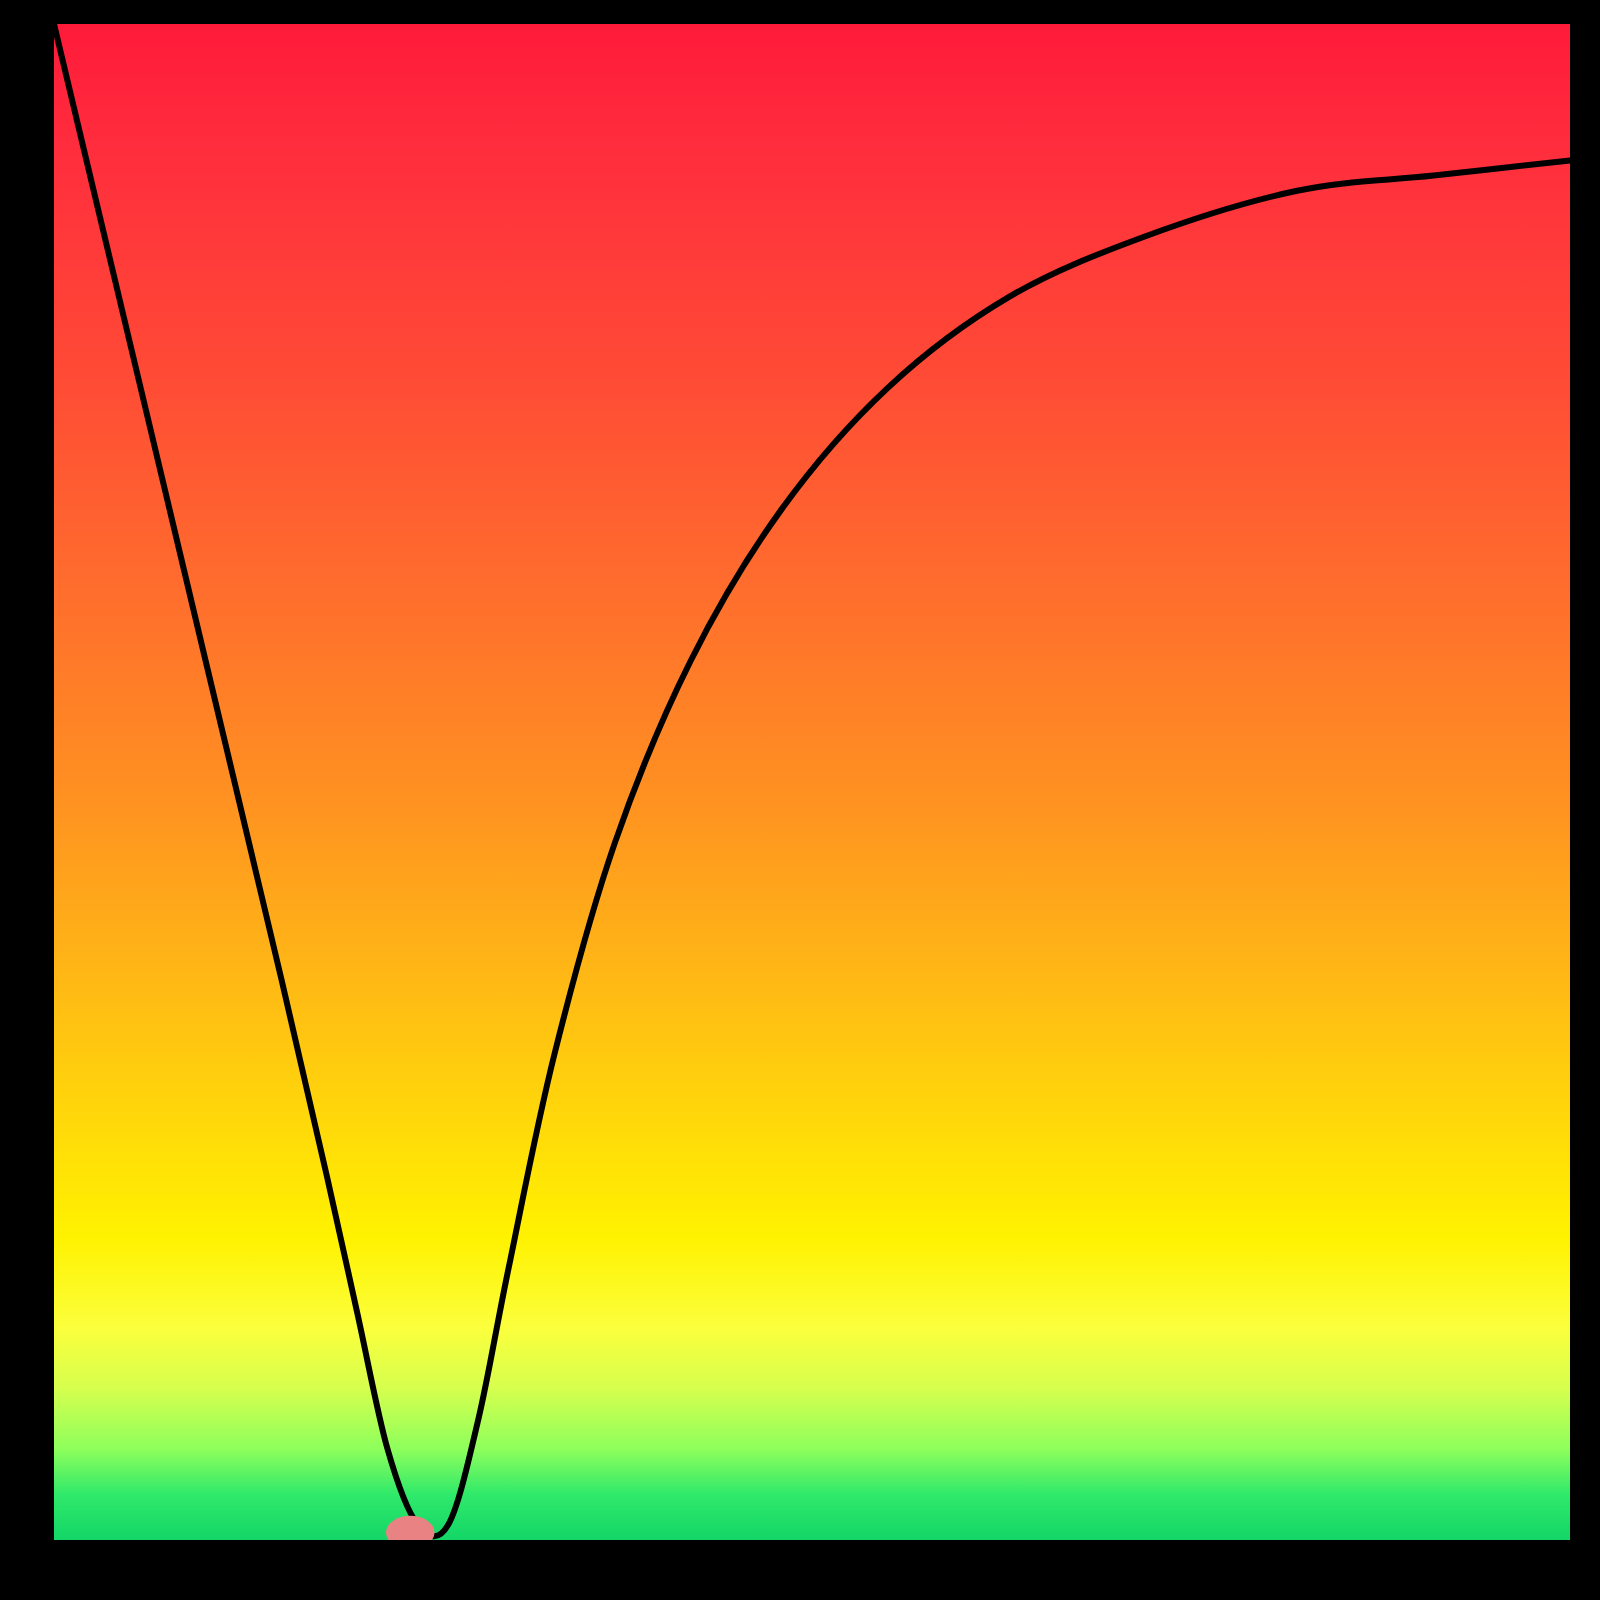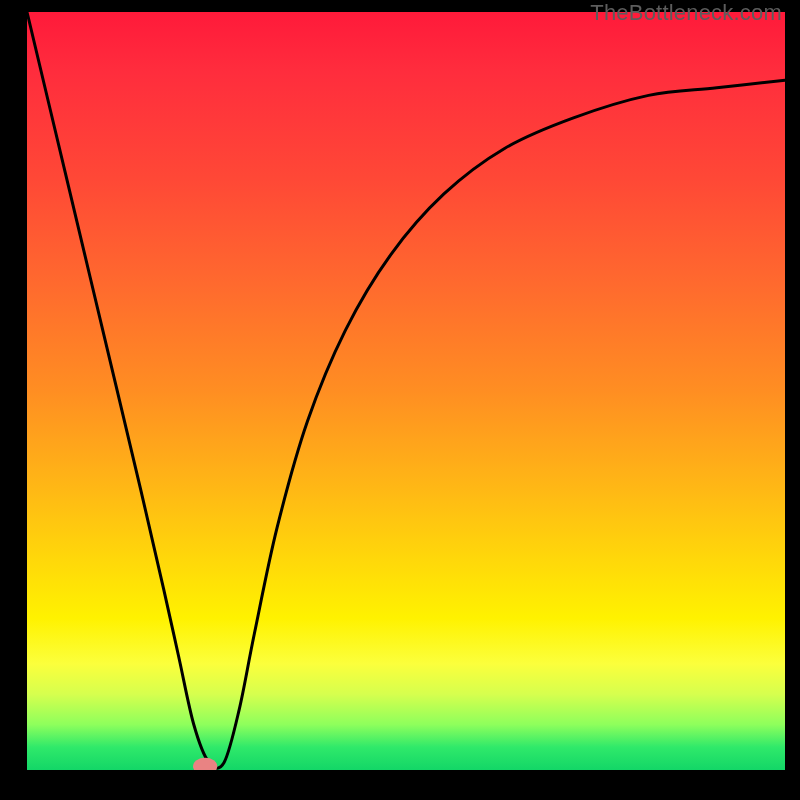--- a/index.html
+++ b/index.html
@@ -85,14 +85,13 @@
 
   <div class="plot-area"></div>
 
   <svg class="curve" viewBox="0 0 758 758" preserveAspectRatio="none">
     <path id="curve-path" fill="none" stroke="#000" stroke-width="3" stroke-linejoin="round" stroke-linecap="round" d="M 0 0 C 6.316666666666666 26.52999999999999, 25.266666666666666 106.11999999999995, 37.9 159.17999999999995 C 50.53333333333333 212.23999999999995, 63.166666666666664 265.3, 75.8 318.36 C 88.43333333333334 371.42, 103.59333333333333 434.5866666666667, 113.7 477.54 C 123.80666666666667 520.4933333333333, 130.12333333333333 548.2866666666667, 136.44 576.08 C 142.75666666666666 603.8733333333333, 146.54666666666665 621.56, 151.6 644.3 C 156.65333333333334 667.04, 161.70666666666665 694.8333333333333, 166.76 712.52 C 171.81333333333333 730.2066666666667, 176.86666666666665 744.1033333333332, 181.92 750.42 C 186.97333333333333 756.7366666666667, 192.02666666666667 759.2633333333333, 197.08 750.42 C 202.13333333333335 741.5766666666666, 207.18666666666667 718.8366666666667, 212.24 697.36 C 217.29333333333335 675.8833333333333, 221.08333333333334 651.8799999999999, 227.4 621.56 C 233.71666666666667 591.24, 241.29666666666668 550.8133333333334, 250.14000000000001 515.44 C 258.98333333333335 480.0666666666667, 269.09 442.1666666666667, 280.46 409.32 C 291.83 376.4733333333333, 304.46333333333337 346.15333333333336, 318.36 318.36 C 332.25666666666666 290.56666666666666, 347.41666666666663 265.29999999999995, 363.84 242.55999999999995 C 380.2633333333333 219.81999999999994, 397.95000000000005 199.6066666666666, 416.90000000000003 181.91999999999996 C 435.85 164.23333333333332, 456.0633333333334 149.07333333333338, 477.54 136.44000000000005 C 499.01666666666665 123.80666666666673, 521.7566666666667 114.96333333333335, 545.76 106.12 C 569.7633333333333 97.27666666666666, 597.5566666666666 88.43333333333334, 621.56 83.38 C 645.5633333333333 78.32666666666665, 667.04 78.32666666666661, 689.78 75.79999999999995 C 712.52 73.2733333333333, 746.63 69.48333333333335, 758 68.22000000000003"></path>
     <ellipse id="marker" class="marker" cx="178.13" cy="754.21" rx="12.128" ry="8.338000000000001" fill="#e98383"></ellipse>
   </svg>
 
   <div class="frame"></div>
 
-  <div class="watermark">TheBottleneck.com</div>
 </div>
 
 </body></html>

